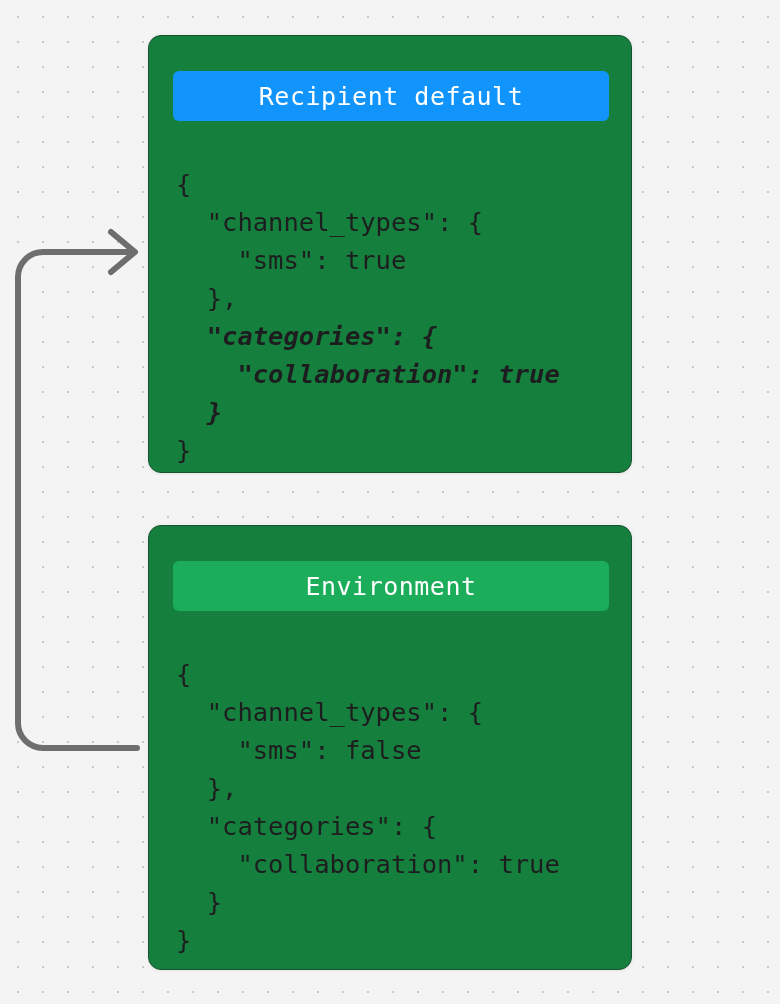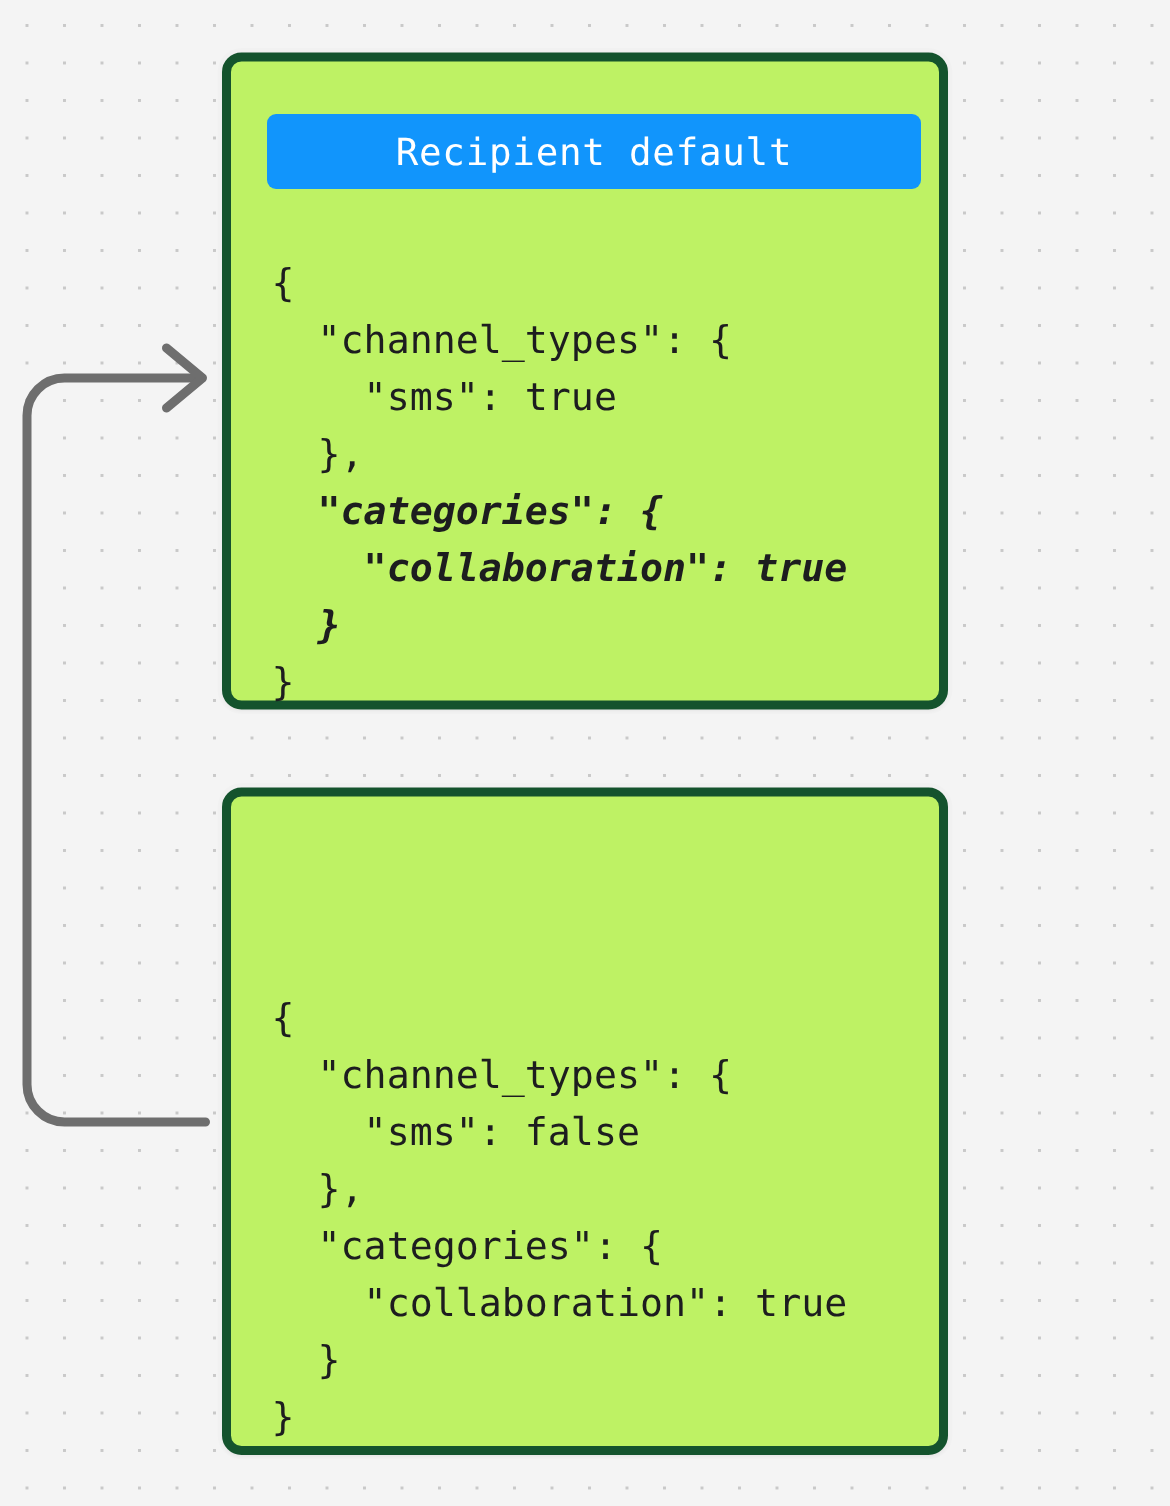--- a/index.html
+++ b/index.html
@@ -39,24 +39,24 @@
     width: 160px;
     height: 560px;
     pointer-events: none;
   }
 
   
   .card {
     position: absolute;
     left: 148px;
     width: 484px;
-    background: #bef264;
+    background: #15803d;
     border-radius: 13px;
     box-sizing: border-box;
-    border: 6px solid #14532d;
+    border: 1px solid #14532d;
     box-shadow: 0 1px 2px rgba(0,0,0,0.045),
                 0 0 0 3px rgba(0,0,0,0.012);
     padding: 0;
   }
   #card-recipient-default {
     top: 35px;
     height: 438px;
   }
   #card-environment {
     top: 525px;
@@ -115,14 +115,17 @@
 </svg>
 
 <div class="card" id="card-recipient-default">
   <div class="card-header header-blue" style="background-color: rgb(17, 149, 252);">
     <span>Recipient default</span>
   </div>
   <pre class="code-block"><span class="code-line">{</span><span class="code-line">  "channel_types": {</span><span class="code-line">    "sms": true</span><span class="code-line">  },</span><span class="code-line em">  "categories": {</span><span class="code-line em">    "collaboration": true</span><span class="code-line em">  }</span><span class="code-line">}</span></pre>
 </div>
 
 <div class="card" id="card-environment">
+  <div class="card-header header-green" style="background-color: rgb(27, 173, 90);">
+    <span>Environment</span>
+  </div>
   <pre class="code-block"><span class="code-line">{</span><span class="code-line">  "channel_types": {</span><span class="code-line">    "sms": false</span><span class="code-line">  },</span><span class="code-line">  "categories": {</span><span class="code-line">    "collaboration": true</span><span class="code-line">  }</span><span class="code-line">}</span></pre>
 </div>
 
 </body></html>

